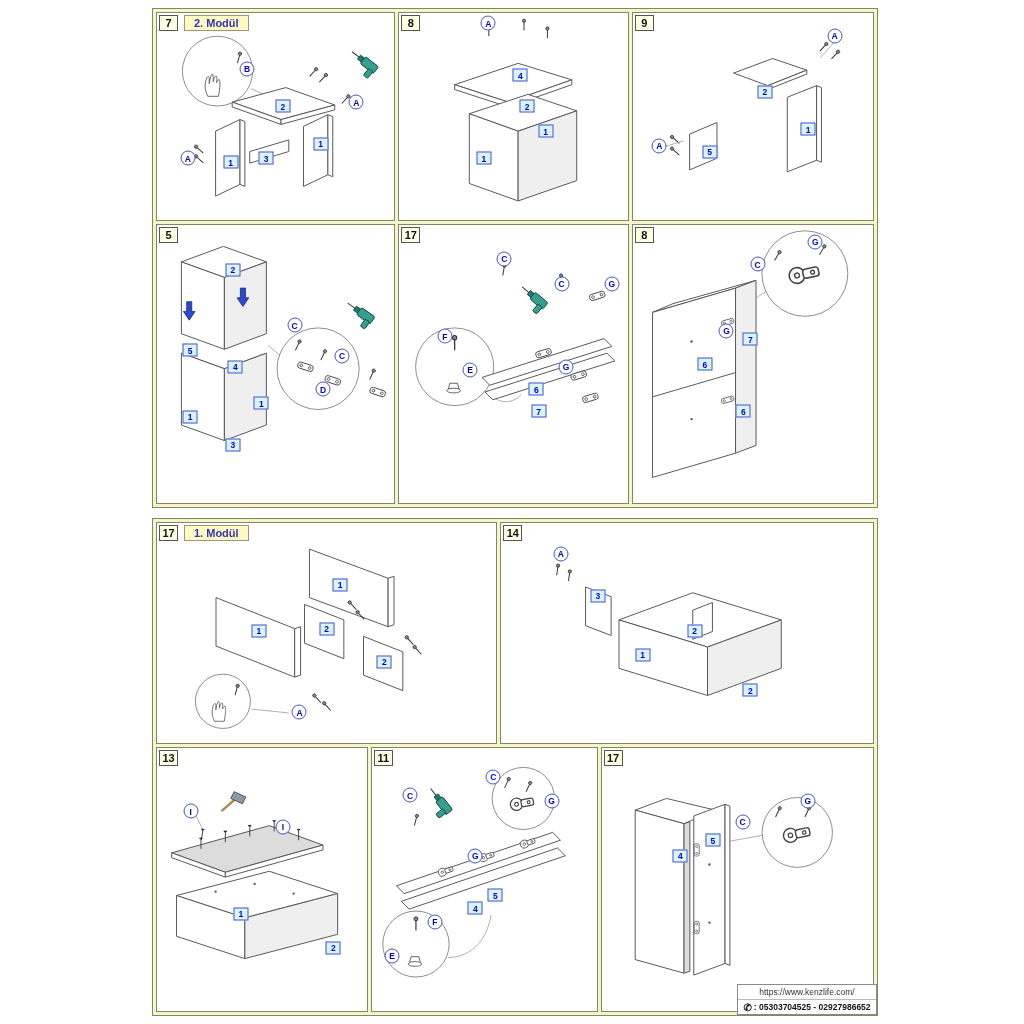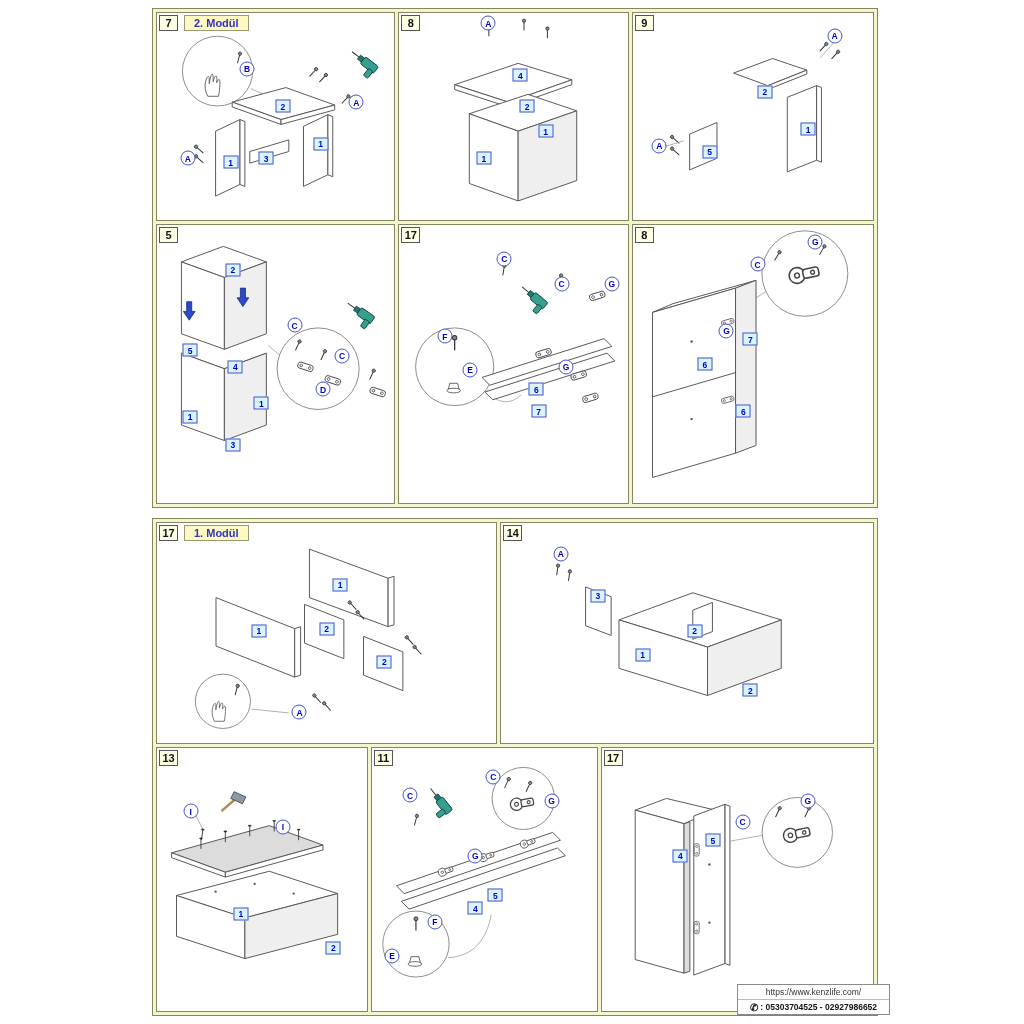--- a/index.html
+++ b/index.html
@@ -44,21 +44,21 @@
   }
   .part{
     min-width:11px;height:11px;padding:0 1px;font-size:8.5px;
     background:#d9f4ff;border:1px solid #4455cc;
   }
   .callout{
     width:13px;height:13px;border-radius:50%;font-size:8.5px;
     background:#ffffff;border:1px solid #4455cc;
   }
   #footer-box{
-    position:absolute;left:737px;top:984px;width:153px;z-index:10;
+    position:absolute;left:737px;top:984px;width:140px;z-index:10;
     background:#ffffff;border:1px solid #8a8a8a;box-sizing:border-box;
   }
   #footer-box .frow{display:flex;align-items:center;justify-content:center;height:14px}
   #footer-url{font-size:8.5px;color:#333;border-bottom:1px solid #bbb}
   #footer-phone{font-size:8.5px;font-weight:bold;color:#111}
   #footer-phone .ph-icon{font-size:10px;margin-right:2px}
 </style>
 </head>
 <body>
 

